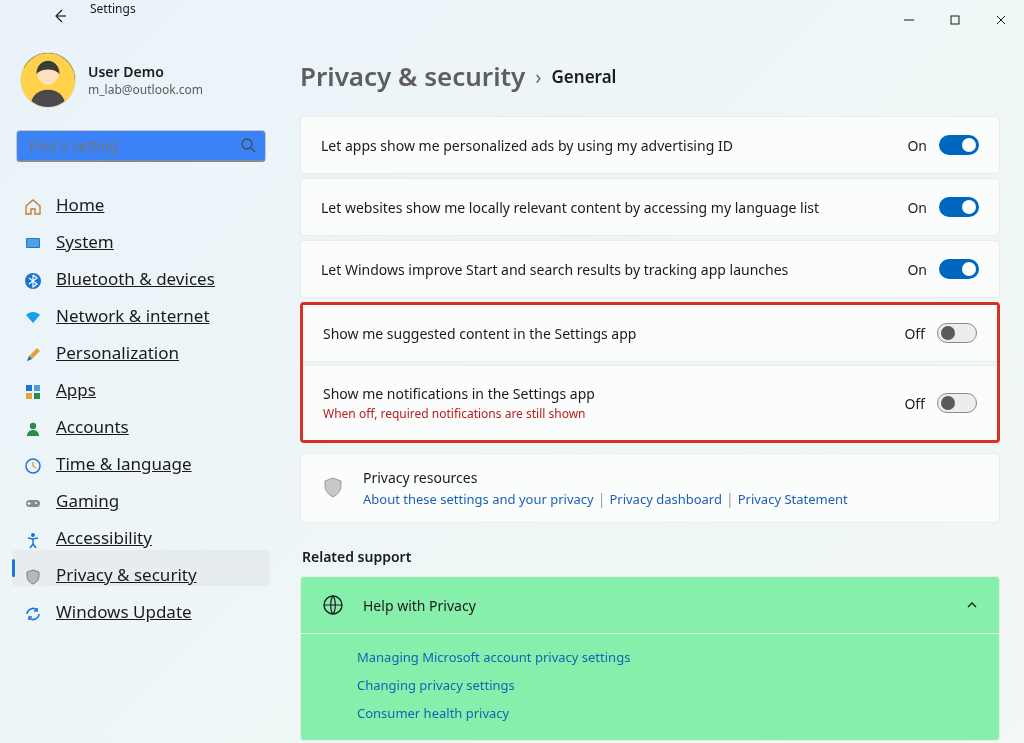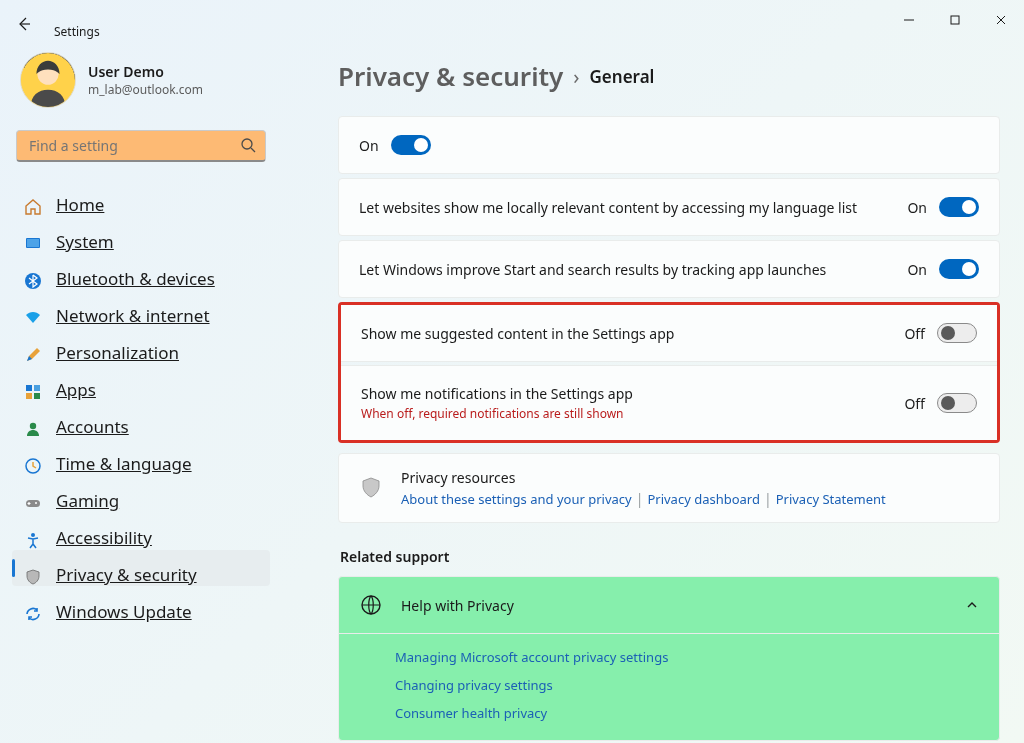--- a/index.html
+++ b/index.html
@@ -1,36 +1,36 @@
 <!DOCTYPE html>
 <html><head>
 <meta charset="utf-8">
 <style>
 * { margin: 0; padding: 0; box-sizing: border-box; font-family: "Segoe UI", system-ui, -apple-system, sans-serif; }
 body { background: linear-gradient(135deg, #eaf3fa 0%, #f2f9f4 100%); width: 1024px; height: 743px; overflow: hidden; color: #1b1b1b; }
 
 
-.titlebar { height: 40px; display: flex; align-items: flex-end; padding: 0 0 0 8px; }
+.titlebar { height: 40px; display: flex; align-items: flex-start; padding: 0 0 0 8px; margin-left: 36px; }
 .titlebar .back { width: 32px; height: 32px; display:flex; align-items:center; justify-content:center; border-radius:4px; }
 .titlebar .app-title { font-size: 12px; margin-left: 14px; color:#1b1b1b; }
 .titlebar .win-controls { margin-left:auto; display:flex; }
 .titlebar .win-btn{ width:46px; height:40px; display:flex;align-items:center;justify-content:center; }
 
-.layout{ display:flex; height: calc(743px - 40px); gap: 38px; }
+.layout{ display:flex; height: calc(743px - 40px); }
 
 
 .sidebar{ width: 282px; padding: 4px 12px 12px 12px; display:flex; flex-direction:column; }
 .user-row{ display:flex; align-items:center; padding: 8px 8px 14px 8px; gap:12px; }
 .avatar{ width:56px; height:56px; border-radius:50%; background: radial-gradient(circle at 28px 22px, #ffe0b5 0 12px, #3b3b3b 12px 20px, #3f3f3f 20px 26px, #ffd24a 0); position:relative; overflow:hidden; border:1px solid #e0dccb; }
 .avatar svg{position:absolute;inset:0;}
 .user-meta .user-name{ font-size:14px; font-weight:600;}
 .user-meta .user-email{ font-size:12px; color:#5c5c5c;}
 
 .search-wrap{ position:relative; margin: 8px 4px 18px 4px; }
-.search-wrap input{ width:100%; height:32px; padding:0 34px 0 12px; border:1px solid #c9c9c9; border-bottom:2px solid #8a8a8a; border-radius:4px; background:#fdba74; font-size:14px; outline:none;}
+.search-wrap input{ width:100%; height:32px; padding:0 34px 0 12px; border:1px solid #c9c9c9; border-bottom:2px solid #8a8a8a; border-radius:4px; background:#3b82f6; font-size:14px; outline:none;}
 .search-wrap .search-icon{ position:absolute; right:10px; top:7px; color:#4a4a4a; }
 
 .nav{ display:flex; flex-direction:column; gap:1px; }
 .nav-item{ display:flex; align-items:flex-end; gap:14px; height:36px; padding:0 12px; border-radius:4px; font-size:17px; cursor:default; position:relative;text-decoration:underline;}
 .nav-item.active{ background:#e7edef;}
 .nav-item.active::before{ content:""; position:absolute; left:0; top:9px; bottom:9px; width:3px; background:#1976d2; border-radius:3px;}
 .nav-item .nav-icon{ width:18px; display:flex; justify-content:center; color:#3a3a3a;}
 
 
 .main{ flex:1; padding: 18px 24px 0 18px; overflow-y:auto; }
@@ -247,20 +247,21 @@
 
   <main class="main">
     <div class="breadcrumb">
       <span class="bc-parent">Privacy &amp; security</span>
       <span class="bc-sep">›</span>
       <span class="bc-current">General</span>
     </div>
 
     <div class="cards">
       <div class="card toggled">
+        <div class="card-text">Let apps show me personalized ads by using my advertising ID</div>
         <div class="toggle-wrap">
           <span class="toggle-state">On</span>
           <div class="toggle on"></div>
         </div>
       </div>
 
       <div class="card toggled">
         <div class="card-text">Let websites show me locally relevant content by accessing my language list</div>
         <div class="toggle-wrap">
           <span class="toggle-state">On</span>

